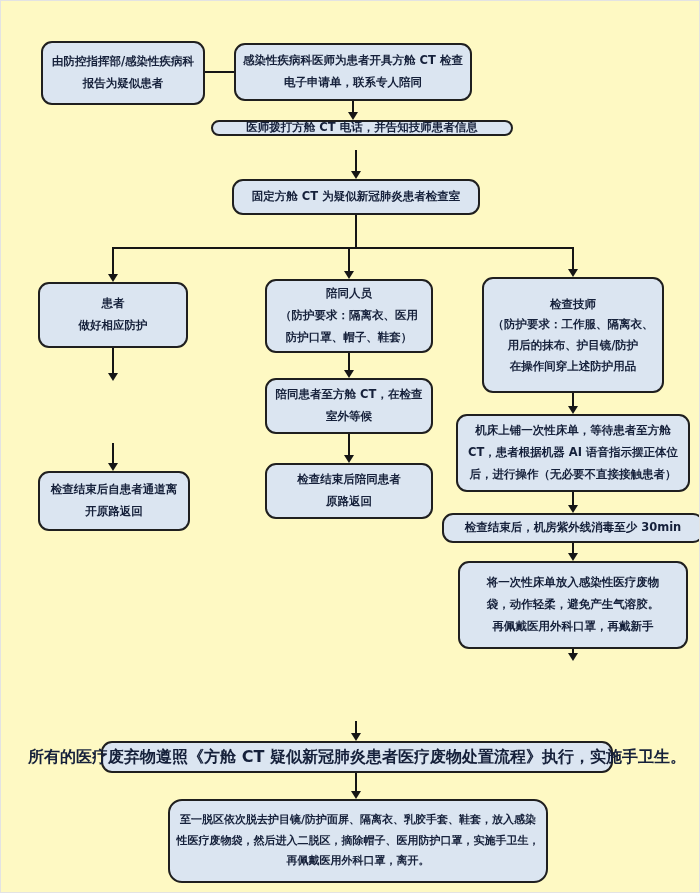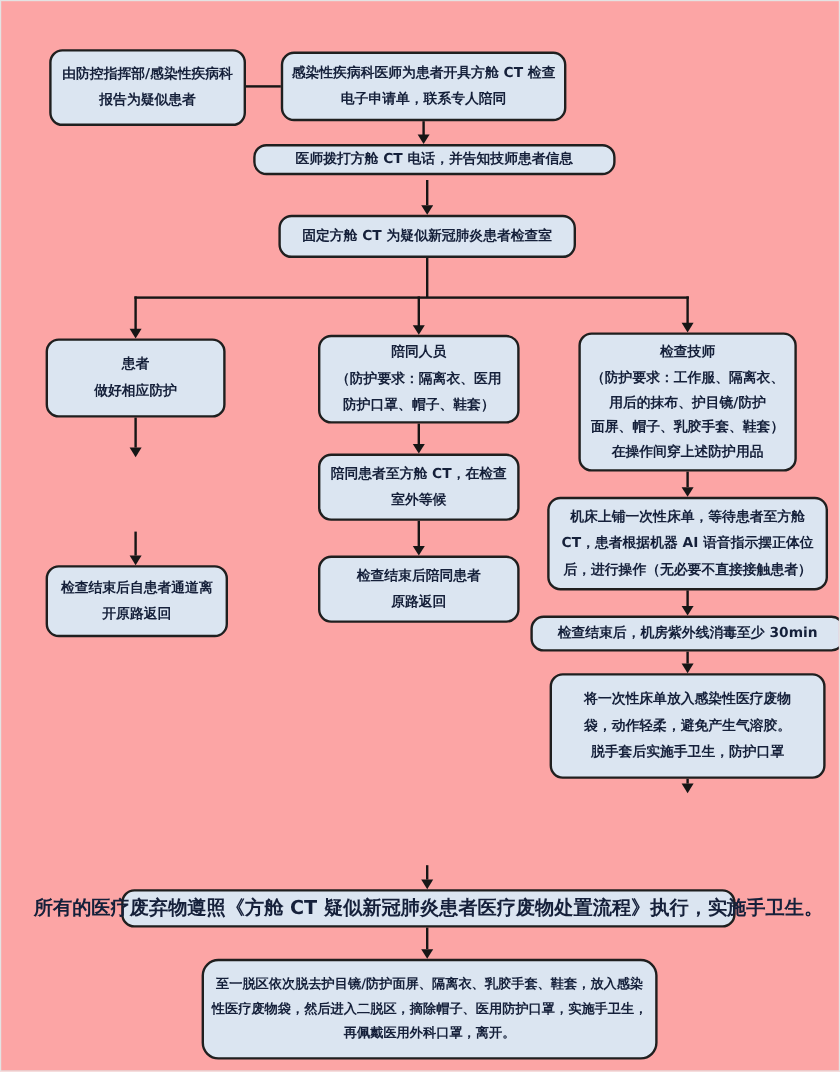--- a/index.html
+++ b/index.html
@@ -1,17 +1,17 @@
 <!DOCTYPE html>
 <html><head>
 <meta charset="utf-8">
 <style>
   html,body{margin:0;padding:0;background:#ffffff;}
   #canvas{
-    position:relative;width:700px;height:893px;background:#fca5a5;
+    position:relative;width:700px;height:893px;background:#fef9c3;
     border:1px solid #e3e3e3;box-sizing:border-box;overflow:hidden;
     font-family:"DejaVu Sans","Liberation Sans",sans-serif;
   }
   .box{
     position:absolute;background:#dbe5f1;border:2px solid #1f1f1f;border-radius:11px;
     display:flex;flex-direction:column;justify-content:center;align-items:center;
     font-size:11.5px;font-weight:700;color:#15203a;line-height:1.9;text-align:center;
     padding:2px 3px;box-sizing:border-box;
   }
   .ln{white-space:nowrap;display:block;}
@@ -30,42 +30,41 @@
 
   <div class="box" style="left:40px;top:40px;width:164px;height:64px">
     <span class="ln">由防控指挥部/感染性疾病科</span>
     <span class="ln">报告为疑似患者</span>
   </div>
   <div class="box" style="left:233px;top:42px;width:238px;height:58px">
     <span class="ln">感染性疾病科医师为患者开具方舱 CT 检查</span>
     <span class="ln">电子申请单，联系专人陪同</span>
   </div>
 
-  <div class="box" style="left:210px;top:119px;width:302px;height:26px">
+  <div class="box" style="left:210px;top:119px;width:302px;height:16px">
     <span class="ln">医师拨打方舱 CT 电话，并告知技师患者信息</span>
   </div>
 
   <div class="box" style="left:231px;top:178px;width:248px;height:36px">
     <span class="ln">固定方舱 CT 为疑似新冠肺炎患者检查室</span>
   </div>
 
   <div class="box" style="left:37px;top:281px;width:150px;height:66px">
     <span class="ln">患者</span>
     <span class="ln">做好相应防护</span>
   </div>
   <div class="box" style="left:264px;top:278px;width:168px;height:74px">
     <span class="ln">陪同人员</span>
     <span class="ln">（防护要求：隔离衣、医用</span>
     <span class="ln">防护口罩、帽子、鞋套）</span>
   </div>
   <div class="box" style="left:481px;top:276px;width:182px;height:116px;line-height:1.8">
     <span class="ln">检查技师</span>
     <span class="ln">（防护要求：工作服、隔离衣、</span>
     <span class="ln">用后的抹布、护目镜/防护</span>
-    <span class="ln">面屏、帽子、乳胶手套、鞋套）</span>
     <span class="ln">在操作间穿上述防护用品</span>
   </div>
 
   <div class="box" style="left:264px;top:377px;width:168px;height:56px">
     <span class="ln">陪同患者至方舱 CT，在检查</span>
     <span class="ln">室外等候</span>
   </div>
   <div class="box" style="left:37px;top:470px;width:152px;height:60px">
     <span class="ln">检查结束后自患者通道离</span>
     <span class="ln">开原路返回</span>
@@ -79,21 +78,21 @@
   <div class="box" style="left:264px;top:462px;width:168px;height:56px">
     <span class="ln">检查结束后陪同患者</span>
     <span class="ln">原路返回</span>
   </div>
   <div class="box" style="left:441px;top:512px;width:262px;height:30px">
     <span class="ln">检查结束后，机房紫外线消毒至少 30min</span>
   </div>
   <div class="box" style="left:457px;top:560px;width:230px;height:88px">
     <span class="ln">将一次性床单放入感染性医疗废物</span>
     <span class="ln">袋，动作轻柔，避免产生气溶胶。</span>
-    <span class="ln">脱手套后实施手卫生，防护口罩</span>
+    <span class="ln">再佩戴医用外科口罩，再戴新手</span>
   </div>
 
   <div class="box" style="left:100px;top:740px;width:512px;height:32px;font-size:16px">
     <span class="ln">所有的医疗废弃物遵照《方舱 CT 疑似新冠肺炎患者医疗废物处置流程》执行，实施手卫生。</span>
   </div>
   <div class="box" style="left:167px;top:798px;width:380px;height:84px;font-size:11px;border-radius:14px">
     <span class="ln">至一脱区依次脱去护目镜/防护面屏、隔离衣、乳胶手套、鞋套，放入感染</span>
     <span class="ln">性医疗废物袋，然后进入二脱区，摘除帽子、医用防护口罩，实施手卫生，</span>
     <span class="ln">再佩戴医用外科口罩，离开。</span>
   </div>

